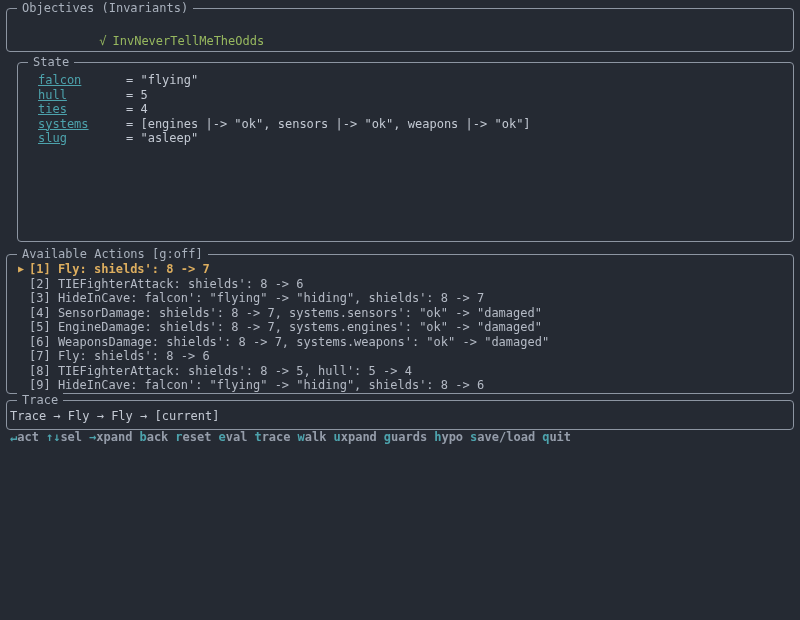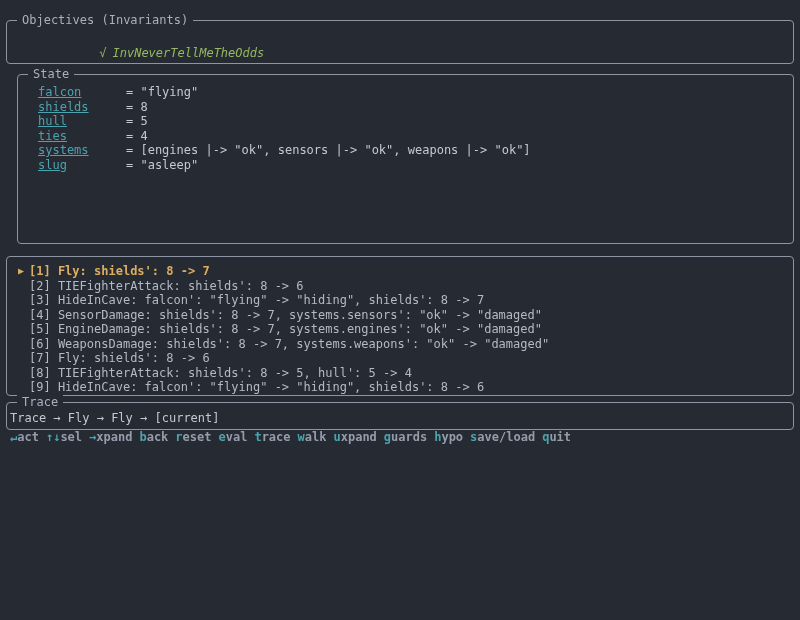--- a/index.html
+++ b/index.html
@@ -17,21 +17,21 @@
   html,body{width:800px;height:620px;overflow:hidden;}
   body{
     background:var(--bg);
     color:var(--text);
     font-family:"DejaVu Sans Mono", monospace;
     font-size:12px;
     line-height:14.5px;
   }
   .stack{
     display:flex;flex-direction:column;
-    height:444px;padding:20px 6px 0 6px;
+    height:444px;padding:8px 6px 0 6px;
   }
   .panel{
     position:relative;
     border:1px solid var(--border);
     border-radius:4px;
   }
   .panel-title{
     position:absolute;top:-8px;left:10px;
     background:var(--bg);
     padding:0 5px;
@@ -40,21 +40,20 @@
     white-space:nowrap;
   }
   .panel-objectives{height:44px;margin-bottom:10px;}
   .panel-state{height:306px;margin-bottom:12px;margin-left:11px;}
   .panel-actions{height:165px;margin-bottom:6px;}
   .panel-trace{height:49px;}
   .obj-row{
     padding:10px 0 0 20px;
     color:var(--green);
     white-space:pre;
-    font-style:italic;
   }
   .obj-row .check{margin-right:6px;}
   .state-list{padding:10px 0 0 20px;}
   .state-row{display:flex;white-space:pre;}
   .state-row .var-name{
     color:var(--teal);
     width:88px;
     flex:0 0 88px;
     text-decoration:underline;
   }
@@ -105,43 +104,41 @@
   </div>
 
   <div class="panel panel-state">
     <span class="panel-title">State</span>
     <div class="state-list">
 
         <div class="state-row">
           <span class="var-name">falcon</span><span class="var-value">= "flying"</span>
         </div>
 
-        <div class="state-row">
-          <span class="var-name">shields</span><span class="var-value">= 8</span>
-        </div>
 
         <div class="state-row">
           <span class="var-name">hull</span><span class="var-value">= 5</span>
         </div>
 
         <div class="state-row">
           <span class="var-name">ties</span><span class="var-value">= 4</span>
         </div>
 
         <div class="state-row">
           <span class="var-name">systems</span><span class="var-value">= [engines |-&gt; "ok", sensors |-&gt; "ok", weapons |-&gt; "ok"]</span>
         </div>
 
         <div class="state-row">
           <span class="var-name">slug</span><span class="var-value">= "asleep"</span>
         </div>
       </div>
   </div>
 
   <div class="panel panel-actions">
+    <span class="panel-title">Available Actions [g:off]</span>
     <div class="actions-list">
 
         <div class="action-row selected">
           <span class="marker">▶</span><span>[1] Fly: shields': 8 -&gt; 7</span>
         </div>
 
         <div class="action-row">
           <span class="marker"></span><span>[2] TIEFighterAttack: shields': 8 -&gt; 6</span>
         </div>
 

